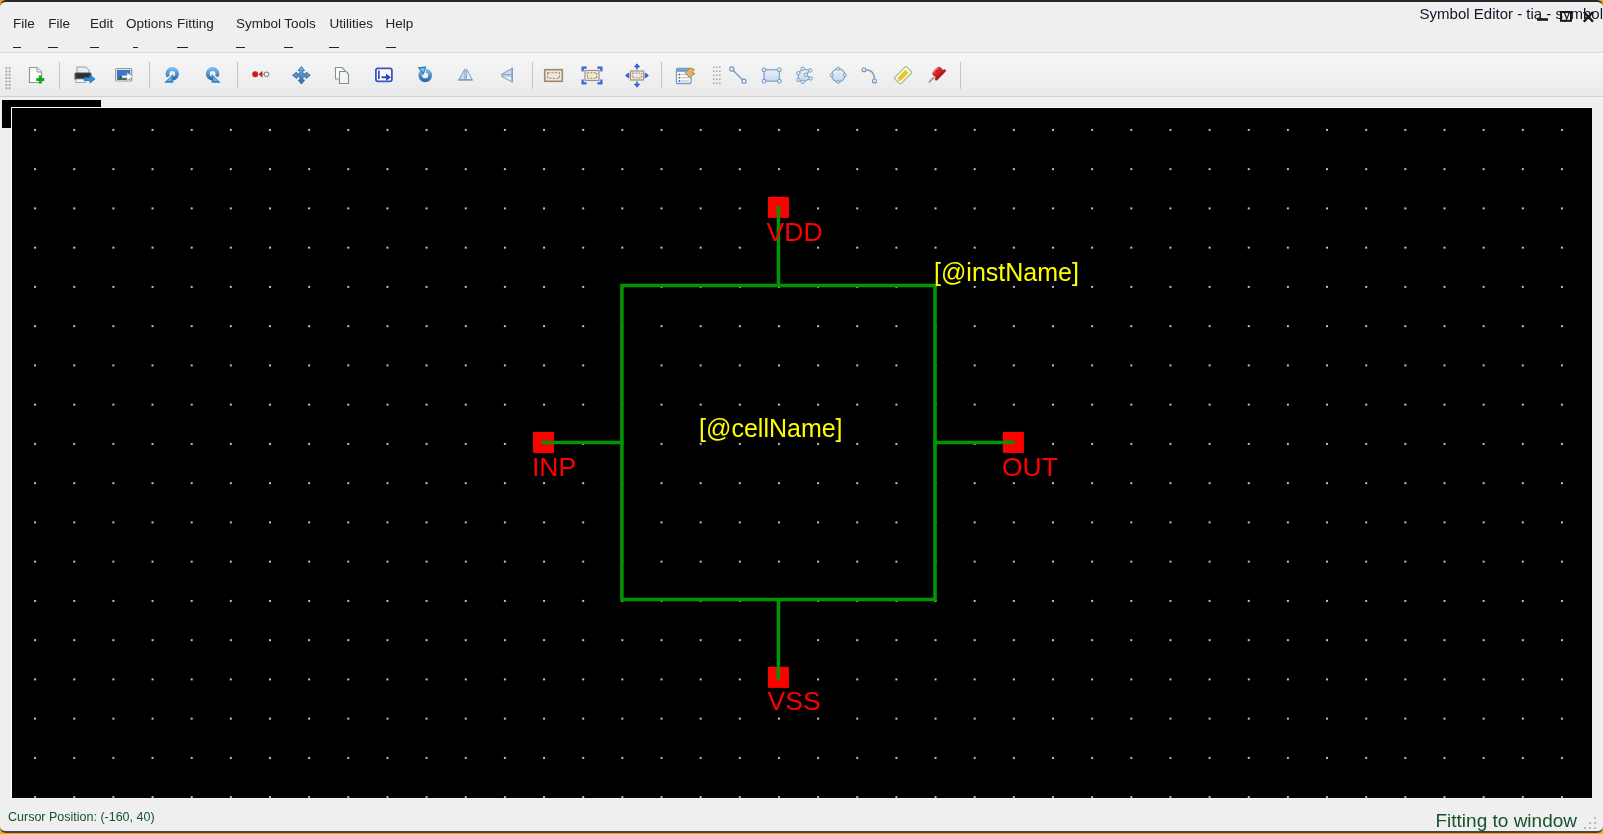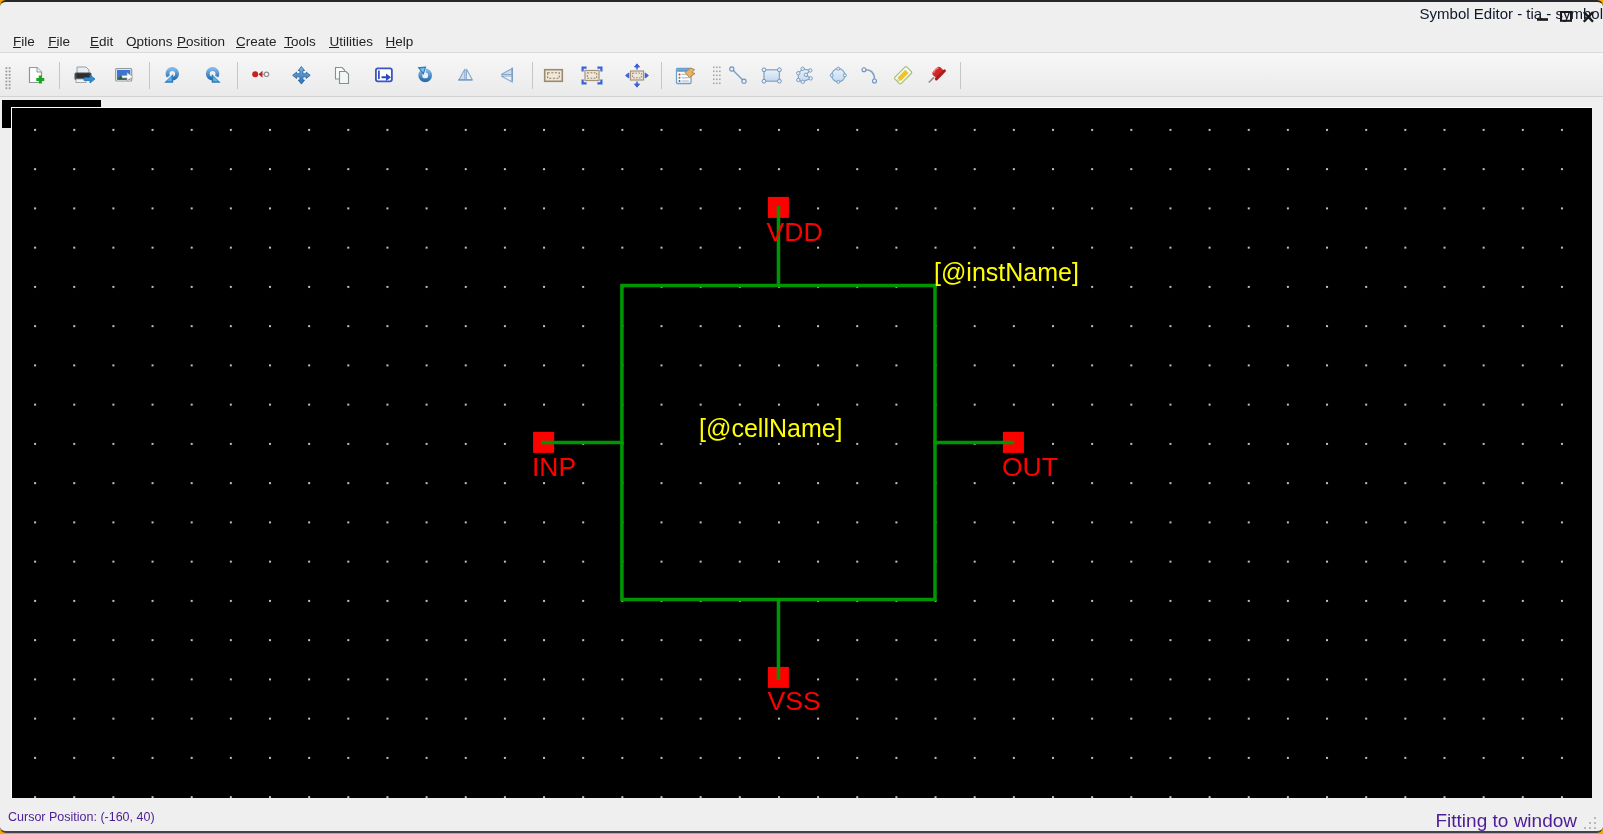--- a/index.html
+++ b/index.html
@@ -5,49 +5,49 @@
 html,body{margin:0;padding:0;}
 body{width:1603px;height:834px;overflow:hidden;background:#f5a506;
      font-family:"Liberation Sans",sans-serif;position:relative;}
 .win{position:absolute;left:0;top:0;width:1603px;height:829px;
      background:#efefef;border-radius:6px;
      border-top:2px solid #26282b;border-bottom:2px solid #3f444a;
      box-sizing:content-box;}
 .abs{position:absolute;}
 .title{position:absolute;top:0;left:0;width:100%;text-align:right;
        font-size:15px;color:#0f172a;line-height:28px;}
-.menu{position:absolute;top:34px;font-size:13.5px;color:#232323;line-height:15px;}
+.menu{position:absolute;top:16px;font-size:13.5px;color:#232323;line-height:15px;}
 .mn{position:absolute;top:46.6px;height:1px;background:#222;}
 .mbline{position:absolute;left:0;top:52px;width:1603px;height:1px;background:#dadada;}
 .toolbar{position:absolute;left:0;top:53px;width:1603px;height:43px;
          background:linear-gradient(#f7f7f7,#eaeaea);}
 .tbline{position:absolute;left:0;top:96px;width:1603px;height:1px;background:#d2d2d2;}
 .sep{position:absolute;top:62px;width:1px;height:27px;background:#c6c6c6;}
 .tab{position:absolute;left:2px;top:100px;width:99px;height:28px;background:#000;}
 .canvas{position:absolute;left:11px;top:107px;width:1581px;height:691px;
         background:#000;border-top:1px solid #fdfdfd;border-left:1px solid #fdfdfd;box-sizing:border-box;}
-.status{position:absolute;font-size:12.5px;color:#4c1d95;text-align:center;}
+.status{position:absolute;font-size:12.5px;color:#14532d;text-align:center;}
 </style>
 </head>
 <body>
 <div class="win"></div>
 
 <div class="title">Symbol Editor - tia - symbol</div>
 <svg class="abs" style="left:1530px;top:2px" width="70" height="26" viewBox="0 0 70 26">
   <rect x="7" y="16.2" width="11" height="2.6" fill="#1a1a1a"></rect>
   <rect x="31" y="10" width="10" height="8.8" fill="none" stroke="#1a1a1a" stroke-width="2"></rect>
   <path d="M53.8 10 L63 19.8 M63 10 L53.8 19.8" stroke="#1a1a1a" stroke-width="2.4"></path>
 </svg>
 
 <div class="menu" style="left:12.9px">File</div>
 <div class="menu" style="left:48.3px">File</div>
 <div class="menu" style="left:89.9px">Edit</div>
 <div class="menu" style="left:126.1px">Options</div>
-<div class="menu" style="left:177px">Position</div>
-<div class="menu" style="left:236.1px">Create</div>
+<div class="menu" style="left:177px">Fitting</div>
+<div class="menu" style="left:236.1px">Symbol</div>
 <div class="menu" style="left:284.3px">Tools</div>
 <div class="menu" style="left:329.4px">Utilities</div>
 <div class="menu" style="left:385.5px">Help</div>
 <div class="mn" style="left:12.9px;width:8.2px"></div>
 <div class="mn" style="left:48.3px;width:9.5px"></div>
 <div class="mn" style="left:89.9px;width:9.5px"></div>
 <div class="mn" style="left:132.6px;width:5px"></div>
 <div class="mn" style="left:177px;width:11px"></div>
 <div class="mn" style="left:236.1px;width:8.7px"></div>
 <div class="mn" style="left:284.3px;width:8.7px"></div>

